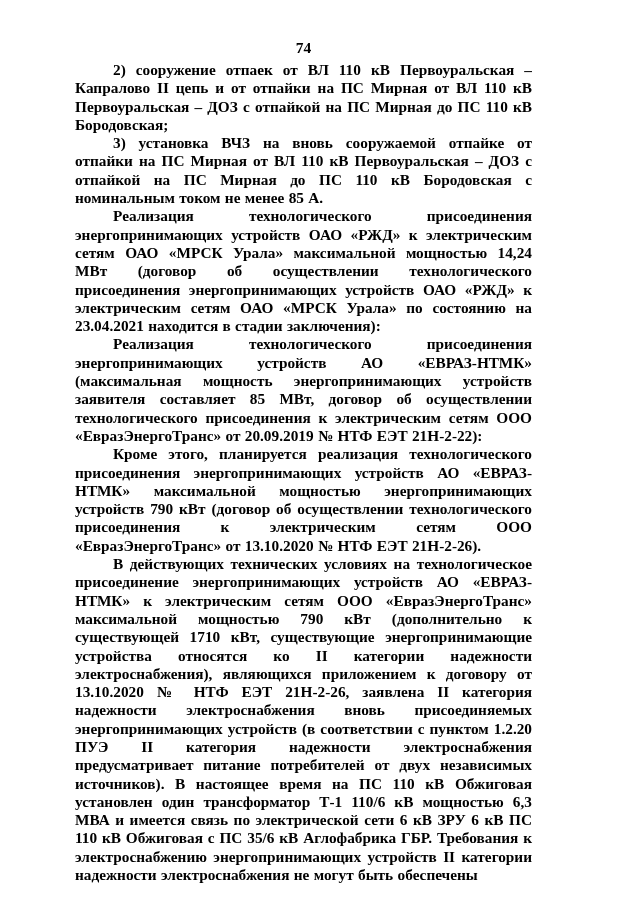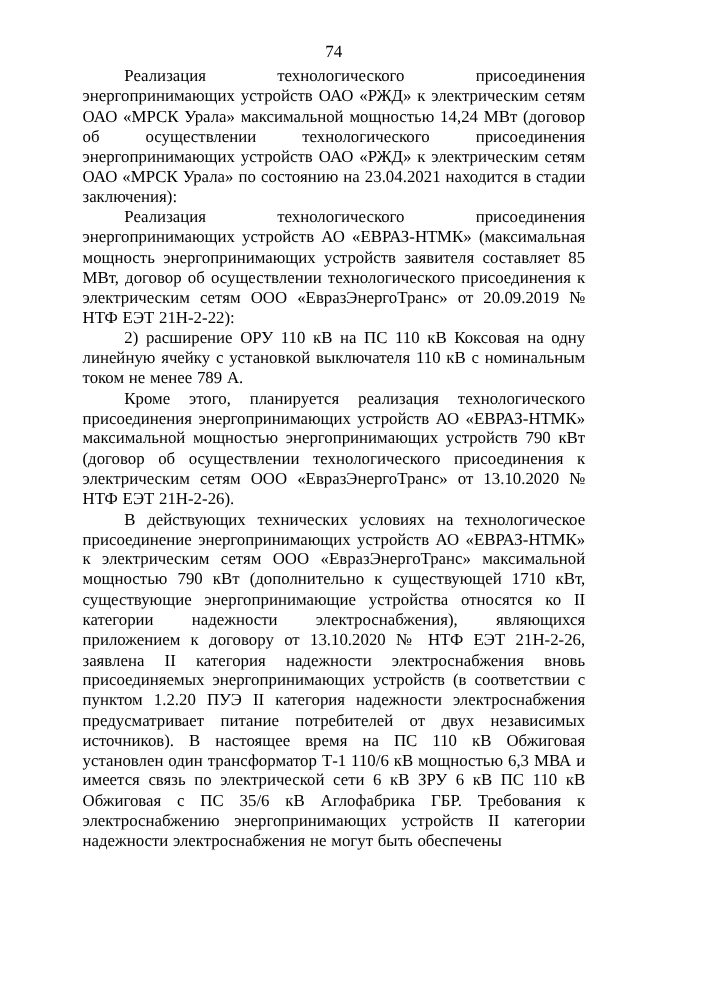--- a/index.html
+++ b/index.html
@@ -13,20 +13,21 @@
     overflow: hidden;
     font-family: "Liberation Serif", "DejaVu Serif", serif;
     color: #000000;
   }
   .page {
     box-sizing: border-box;
     width: 548px;
     height: 905px;
     padding: 39px 16px 0 75px;
     background: #ffffff;
+    font-weight: bold;
   }
   .page-number {
     text-align: center;
     font-size: 15.5px;
     line-height: 18px;
     margin: 0 0 4px 0;
   }
   .body-text p {
     margin: 0;
     font-size: 15.3px;
@@ -37,19 +38,20 @@
     word-spacing: 0.5px;
   }
 </style>
 </head>
 <body>
 
 <div class="page">
   <div class="page-number">74</div>
 
   <div class="body-text">
+    <p>2) сооружение отпаек от ВЛ 110 кВ Первоуральская – Капралово II цепь и от отпайки на ПС Мирная от ВЛ 110 кВ Первоуральская – ДОЗ с отпайкой на ПС Мирная до ПС 110 кВ Бородовская;</p>
+    <p>3) установка ВЧЗ на вновь сооружаемой отпайке от отпайки на ПС Мирная от ВЛ 110 кВ Первоуральская – ДОЗ с отпайкой на ПС Мирная до ПС 110 кВ Бородовская с номинальным током не менее 85 А.</p>
     <p>Реализация технологического присоединения энергопринимающих устройств ОАО «РЖД» к электрическим сетям ОАО «МРСК Урала» максимальной мощностью 14,24 МВт (договор об осуществлении технологического присоединения энергопринимающих устройств ОАО «РЖД» к электрическим сетям ОАО «МРСК Урала» по состоянию на 23.04.2021 находится в стадии заключения):</p>
     <p>Реализация технологического присоединения энергопринимающих устройств АО «ЕВРАЗ-НТМК» (максимальная мощность энергопринимающих устройств заявителя составляет 85 МВт, договор об осуществлении технологического присоединения к электрическим сетям ООО «ЕвразЭнергоТранс» от 20.09.2019 № НТФ ЕЭТ 21Н-2-22):</p>
-    <p>2) расширение ОРУ 110 кВ на ПС 110 кВ Коксовая на одну линейную ячейку с установкой выключателя 110 кВ с номинальным током не менее 789 А.</p>
     <p>Кроме этого, планируется реализация технологического присоединения энергопринимающих устройств АО «ЕВРАЗ-НТМК» максимальной мощностью энергопринимающих устройств 790 кВт (договор об осуществлении технологического присоединения к электрическим сетям ООО «ЕвразЭнергоТранс» от 13.10.2020 № НТФ ЕЭТ 21Н-2-26).</p>
     <p>В действующих технических условиях на технологическое присоединение энергопринимающих устройств АО «ЕВРАЗ-НТМК» к электрическим сетям ООО «ЕвразЭнергоТранс» максимальной мощностью 790 кВт (дополнительно к существующей 1710 кВт, существующие энергопринимающие устройства относятся ко II категории надежности электроснабжения), являющихся приложением к договору от 13.10.2020 № НТФ ЕЭТ 21Н-2-26, заявлена II категория надежности электроснабжения вновь присоединяемых энергопринимающих устройств (в соответствии с пунктом 1.2.20 ПУЭ II категория надежности электроснабжения предусматривает питание потребителей от двух независимых источников). В настоящее время на ПС 110 кВ Обжиговая установлен один трансформатор Т-1 110/6 кВ мощностью 6,3 МВА и имеется связь по электрической сети 6 кВ ЗРУ 6 кВ ПС 110 кВ Обжиговая с ПС 35/6 кВ Аглофабрика ГБР. Требования к электроснабжению энергопринимающих устройств II категории надежности электроснабжения не могут быть обеспечены</p>
   </div>
 </div>
 
 </body></html>

